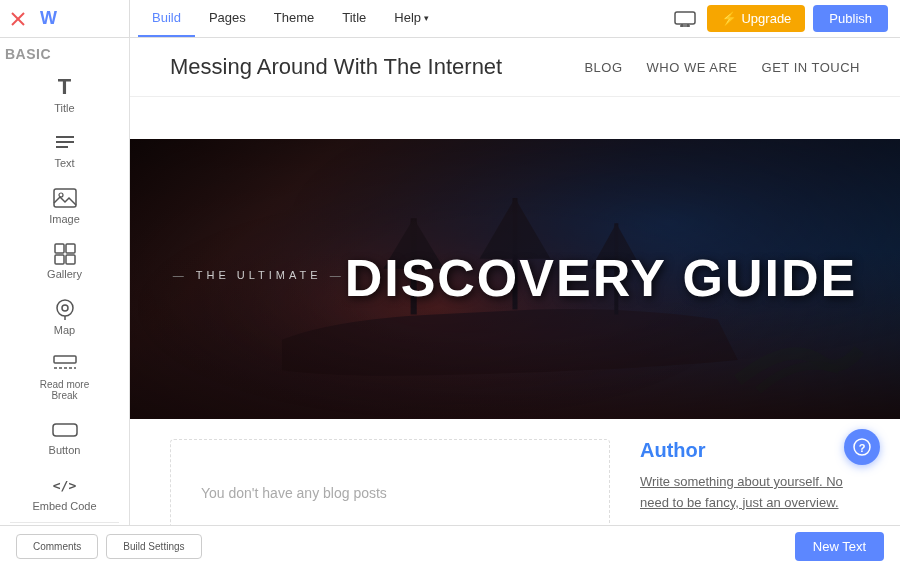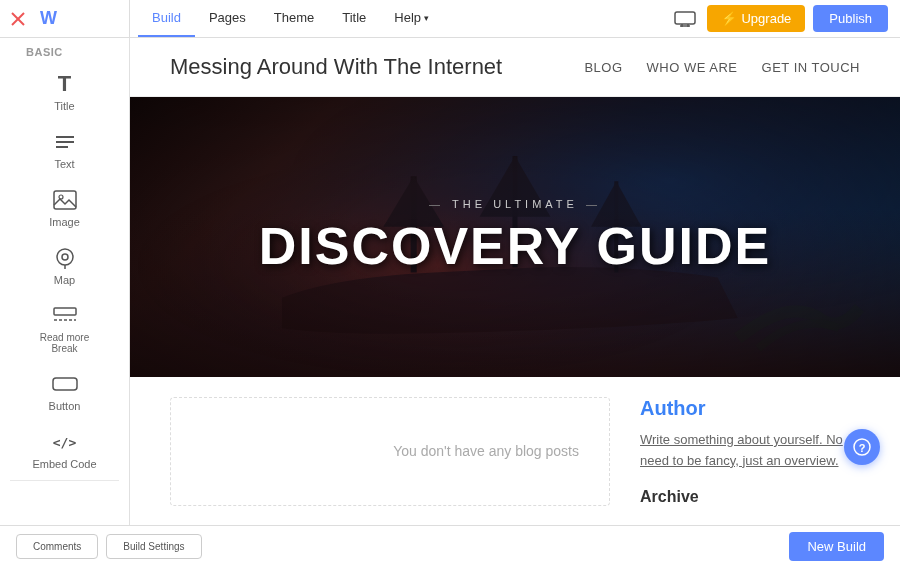--- a/index.html
+++ b/index.html
@@ -54,22 +54,22 @@
     .main-content {
       display: flex; flex: 1; overflow: hidden;
     }
 
     
     .left-sidebar {
       width: 130px; background: #fff; border-right: 1px solid #e0e0e0;
       display: flex; flex-direction: column; overflow-y: auto; flex-shrink: 0;
     }
     .sidebar-section-label {
-      font-size: 11px; color: #999; text-transform: uppercase; letter-spacing: 0.5px;
-      padding: 8px 26px 4px; font-weight: 600;
+      font-size: 14px; color: #999; text-transform: uppercase; letter-spacing: 0.5px;
+      padding: 8px 5px 4px; font-weight: 600;
     }
     .sidebar-item {
       display: flex; flex-direction: column; align-items: center; justify-content: center;
       padding: 8px 4px; cursor: pointer; min-height: 52px;
     }
     .sidebar-icon {
       font-size: 20px; color: #555; margin-bottom: 2px;
       width: 28px; height: 28px; display: flex; align-items: center; justify-content: center;
     }
     .sidebar-label {
@@ -102,21 +102,21 @@
     }
     .site-nav-item {
       font-size: 13px; color: #555; text-transform: uppercase; letter-spacing: 0.5px;
       cursor: pointer; font-weight: 400;
     }
 
     
     .hero-banner {
       width: 100%; height: 280px; position: relative; overflow: hidden;
       background: linear-gradient(135deg, #1a0a0a 0%, #2d1515 20%, #1a1a2e 50%, #16213e 70%, #0f3460 100%);
-      display: flex; flex-direction: column; align-items: center; justify-content: center;
+      display: flex; flex-direction: row; align-items: center; justify-content: center; margin-top: 42px;
     }
     .hero-overlay {
       position: absolute; inset: 0;
       background: radial-gradient(ellipse at center, transparent 30%, rgba(0,0,0,0.5) 100%);
     }
     
     .hero-scene {
       position: absolute; inset: 0;
     }
     .hero-scene::before {
@@ -137,21 +137,21 @@
       font-size: 52px; font-weight: 900; color: #fff; text-transform: uppercase;
       letter-spacing: 2px; text-align: center; line-height: 1.1;
       text-shadow: 2px 2px 8px rgba(0,0,0,0.8);
     }
 
     
     .content-row {
       display: flex; padding: 20px 40px; gap: 30px; background: #fff;
     }
     .blog-posts-area {
-      flex: 1; display: flex; align-items: center; justify-content: flex-end;
+      flex: 1; display: flex; align-items: center; justify-content: flex-start;
       padding: 30px; color: #aaa; font-size: 14px; border: 1px dashed #ddd; border-radius: 4px;
       min-height: 80px;
     }
     .author-sidebar {
       width: 220px; flex-shrink: 0;
     }
     .author-title {
       font-size: 20px; color: #3b82f6; font-weight: 600; margin-bottom: 10px;
     }
     .author-text {
@@ -258,20 +258,31 @@
       <div class="sidebar-icon">
         <svg width="24" height="20" viewBox="0 0 24 20">
             <rect x="1" y="1" width="22" height="18" rx="2" fill="none" stroke="#555" stroke-width="1.5"></rect>
             <circle cx="8" cy="7" r="2" fill="none" stroke="#555" stroke-width="1.2"></circle>
             <polyline points="1,15 7,9 12,14 16,10 23,17" fill="none" stroke="#555" stroke-width="1.5"></polyline>
           </svg>
       </div>
       <div class="sidebar-label">Image</div>
     </div>
 
+    <div class="sidebar-item">
+      <div class="sidebar-icon">
+        <svg width="22" height="22" viewBox="0 0 22 22">
+            <rect x="1" y="1" width="9" height="9" rx="1" fill="none" stroke="#555" stroke-width="1.5"></rect>
+            <rect x="12" y="1" width="9" height="9" rx="1" fill="none" stroke="#555" stroke-width="1.5"></rect>
+            <rect x="1" y="12" width="9" height="9" rx="1" fill="none" stroke="#555" stroke-width="1.5"></rect>
+            <rect x="12" y="12" width="9" height="9" rx="1" fill="none" stroke="#555" stroke-width="1.5"></rect>
+          </svg>
+      </div>
+      <div class="sidebar-label">Gallery</div>
+    </div>
 
 
     <div class="sidebar-item">
       <div class="sidebar-icon">
         <svg width="22" height="22" viewBox="0 0 22 22">
             <circle cx="11" cy="10" r="8" fill="none" stroke="#555" stroke-width="1.5"></circle>
             <circle cx="11" cy="10" r="3" fill="none" stroke="#555" stroke-width="1.5"></circle>
             <line x1="11" y1="18" x2="11" y2="22" stroke="#555" stroke-width="1.5"></line>
           </svg>
       </div>
@@ -378,14 +389,14 @@
     </div>
   </div>
 
 </div>
 
 <div class="bottom-bar">
   <div class="bottom-left">
     <button class="bottom-btn">Comments</button>
     <button class="bottom-btn">Build Settings</button>
   </div>
-  <button class="new-post-btn">New Build</button>
+  <button class="new-post-btn">New Text</button>
 </div>
 
 </body></html>

